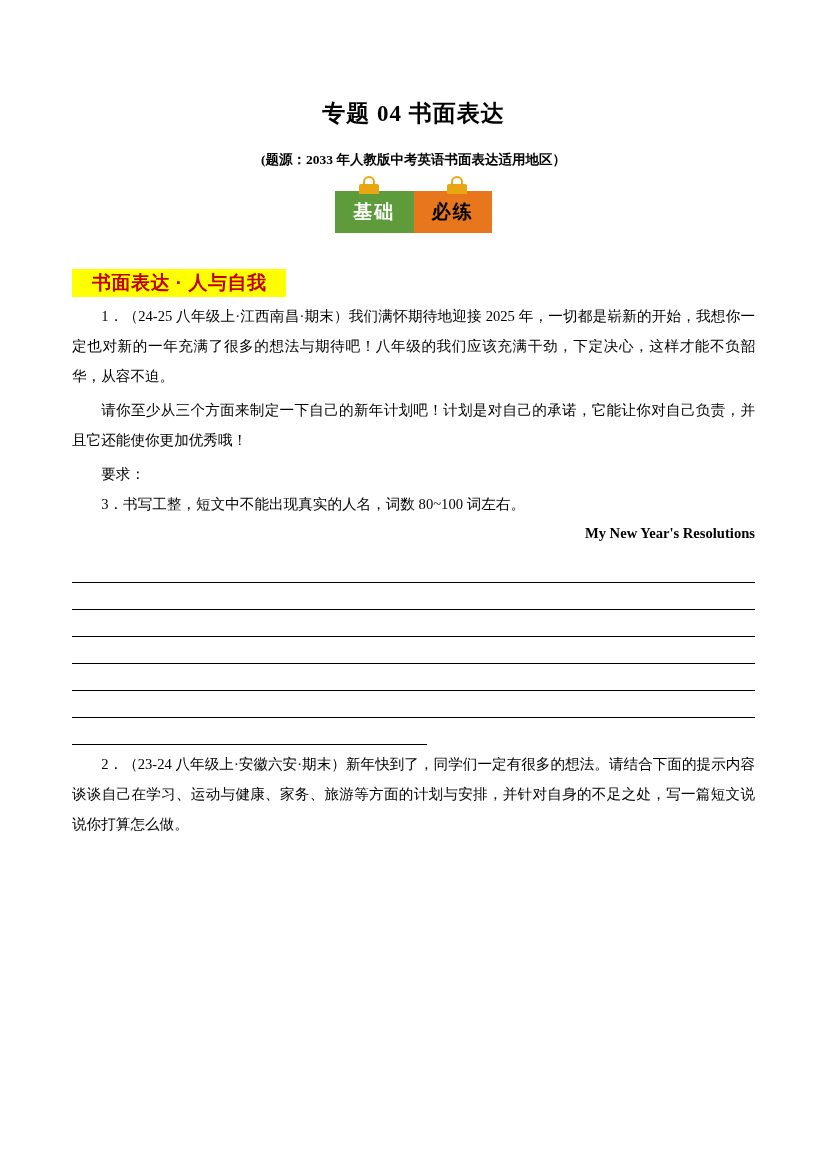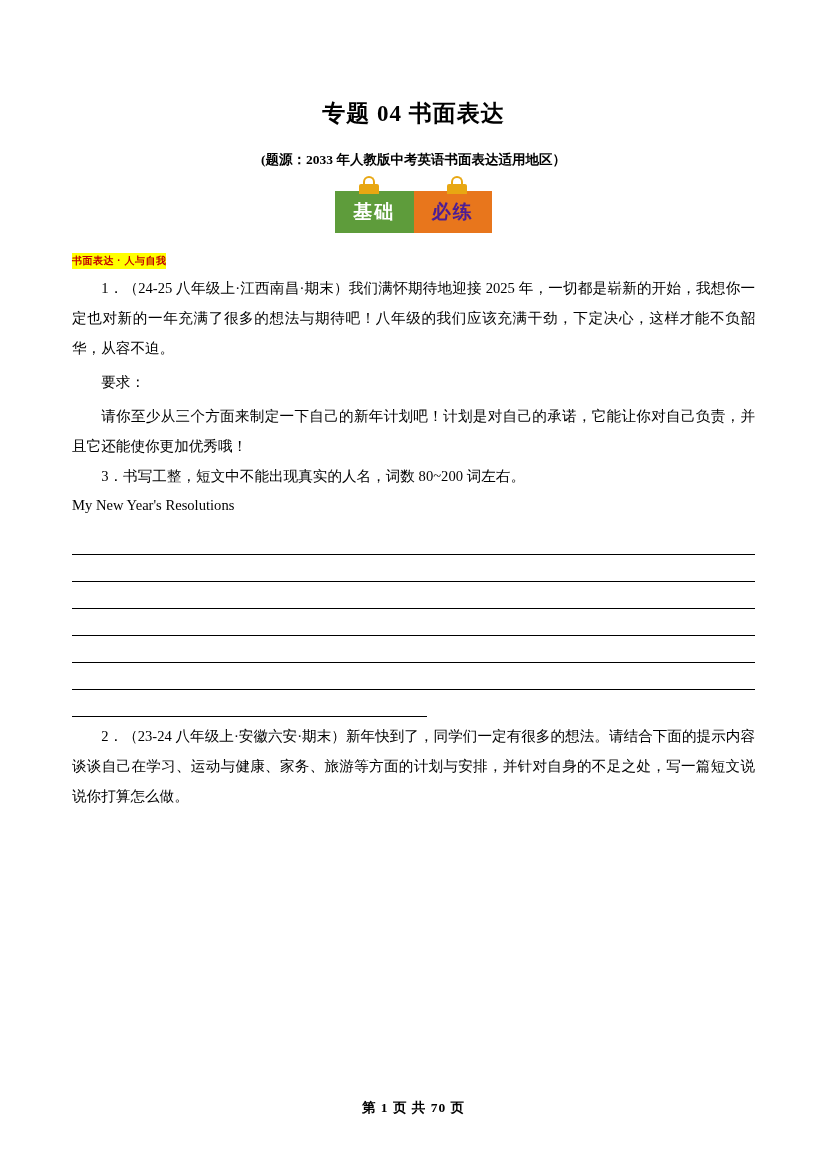--- a/index.html
+++ b/index.html
@@ -64,21 +64,21 @@
     align-items: center;
     justify-content: center;
     font-family: "Liberation Sans", sans-serif;
     font-weight: bold;
     font-size: 19px;
     letter-spacing: 2px;
   }
   .banner-right {
     flex: 1;
     background: #e8761c;
-    color: #4c1d95;
+    color: #000000;
     display: flex;
     align-items: center;
     justify-content: center;
     font-family: "Liberation Sans", sans-serif;
     font-weight: bold;
     font-size: 19px;
     letter-spacing: 2px;
   }
   .clip {
     position: absolute;
@@ -104,49 +104,49 @@
     border: 2px solid #e8a712;
     border-bottom: none;
     border-radius: 6px 6px 0 0;
     box-sizing: border-box;
   }
   .clip-a { left: 24px; }
   .clip-b { left: 112px; }
 
   
   .section-label {
-    margin-top: 20px;
+    margin-top: 36px;
     display: inline-block;
     background: #ffff00;
     color: #c00000;
     font-family: "Liberation Sans", sans-serif;
     font-weight: bold;
-    font-size: 10px;
-    padding: 1px 0;
+    font-size: 19px;
+    padding: 1px 20px;
     letter-spacing: 0.5px;
   }
 
   
   p.para {
     font-size: 14.6px;
     line-height: 30px;
     margin: 4px 0 0 0;
     text-align: justify;
     text-indent: 2em;
   }
   .u { }
   .req-item {
     font-size: 14.6px;
     line-height: 30px;
     margin: 0;
     text-indent: 2em;
   }
   .composition-title {
-    text-align: left;
-    font-weight: normal;
+    text-align: right;
+    font-weight: bold;
     font-size: 14.6px;
     margin: 6px 0 0 0;
     font-family: "Liberation Serif", serif;
   }
 
   
   .lines {
     margin-top: 14px;
   }
   .line {
@@ -193,40 +193,39 @@
     </div>
   </div>
 
   <div class="section-label">书面表达 · 人与自我</div>
 
   
   <p class="para">
     <span>1</span><span>．</span><span class="u">（24-25 八年级上·江西南昌·期末）</span><span>我们满怀期待地迎接 2025 年，一切都是崭新的开始，我想你一定也对新的一年充满了很多的想法与期待吧！八年级的我们应该充满干劲，下定决心，这样才能不负韶华，从容不迫。</span>
   </p>
 
-  <p class="para">要求：</p>
-
   <p class="para">
     <span>请你至少从三个方面来制定一下自己的新年计划吧！计划是对自己的承诺，它能让你对自己负责，并且它还能使你更加优秀哦！</span>
   </p>
 
-  <p class="req-item">3．书写工整，短文中不能出现真实的人名，词数 80~200 词左右。</p>
+  <p class="para">要求：</p>
+
+  <p class="req-item">3．书写工整，短文中不能出现真实的人名，词数 80~100 词左右。</p>
 
   <div class="composition-title">My New Year's Resolutions</div>
 
   <div class="lines">
     <div class="line"></div>
     <div class="line"></div>
     <div class="line"></div>
     <div class="line"></div>
     <div class="line"></div>
     <div class="line"></div>
     <div class="line short"></div>
   </div>
 
   
   <p class="para" style="">
     <span>2</span><span>．</span><span>（23-24 八年级上·安徽六安·期末）</span><span>新年快到了，同学们一定有很多的想法。请结合下面的提示内容谈谈自己在学习、运动与健康、家务、旅游等方面的计划与安排，并针对自身的不足之处，写一篇短文说说你打算怎么做。</span>
   </p>
 
-  <div class="footer">第 1 页 共 70 页</div>
 
 </div>
 
 </body></html>

